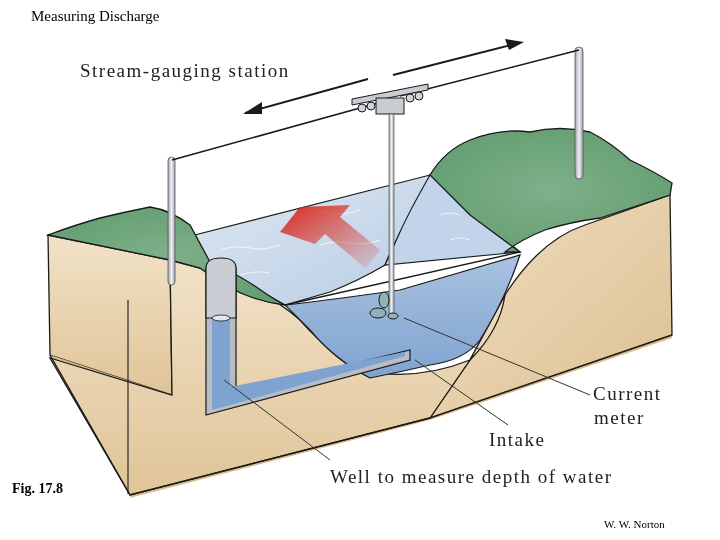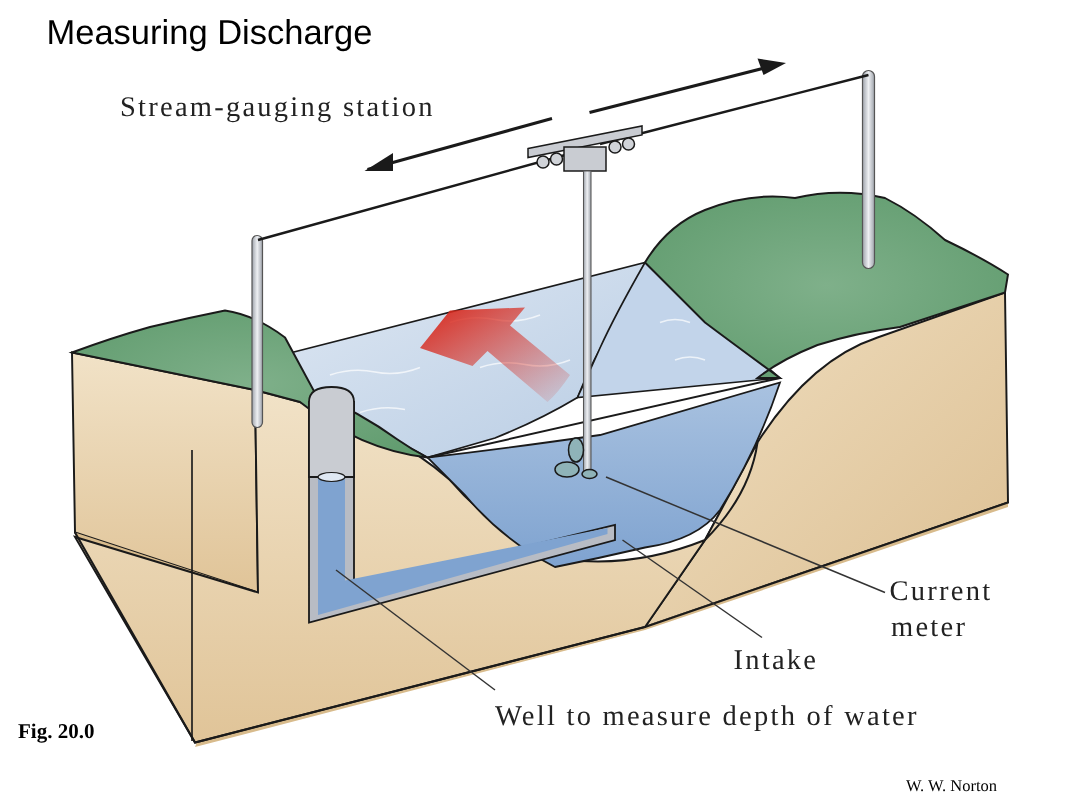--- a/index.html
+++ b/index.html
@@ -1,19 +1,19 @@
 <!DOCTYPE html>
 <html><head>
   <meta charset="utf-8">
   <style>
     html, body { margin: 0; padding: 0; background: #ffffff; }
     body { width: 720px; height: 540px; position: relative; overflow: hidden; }
     .slide-title {
       position: absolute; left: 31px; top: 8px;
-      font-family: Liberation Sans, sans-serif; font-size: 23px; color: #000;
+      font-family: Liberation Serif, serif; font-size: 15px; color: #000;
     }
     .fig-label {
       position: absolute; left: 12px; top: 481px;
       font-family: "Liberation Serif", serif; font-size: 14px; font-weight: bold; color: #000;
     }
     .credit {
       position: absolute; left: 604px; top: 518px;
       font-family: "Liberation Serif", serif; font-size: 11px; color: #000;
     }
     svg.diagram { position: absolute; left: 0; top: 0; }
@@ -130,14 +130,14 @@
     <line x1="224" y1="380" x2="330" y2="460"></line>
   </g>
 
   <text class="lbl" x="80" y="77" font-size="19">Stream-gauging station</text>
   <text class="lbl" x="593" y="400" font-size="19">Current</text>
   <text class="lbl" x="594" y="424" font-size="19">meter</text>
   <text class="lbl" x="489" y="446" font-size="19">Intake</text>
   <text class="lbl" x="330" y="483" font-size="19">Well to measure depth of water</text>
 </svg>
 
-<div class="fig-label">Fig. 20.0</div>
+<div class="fig-label">Fig. 17.8</div>
 <div class="credit">W. W. Norton</div>
 
 </body></html>

